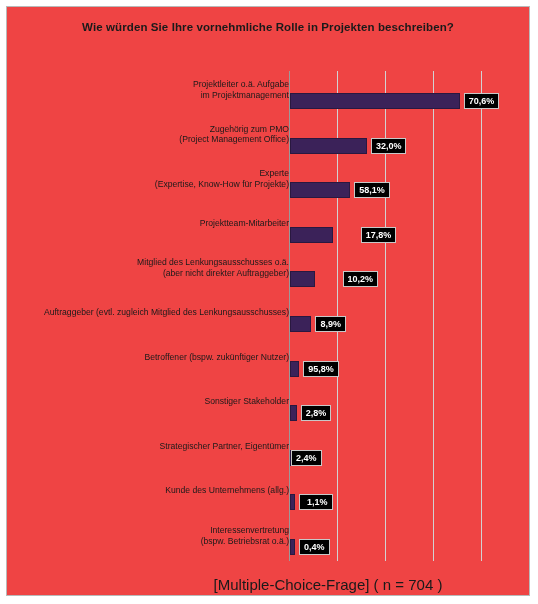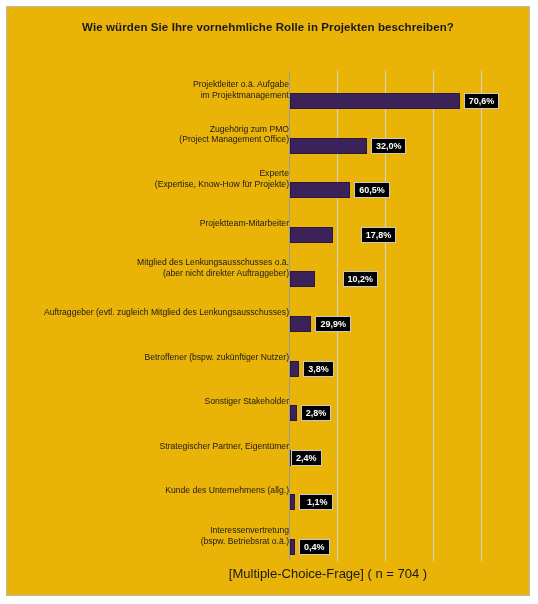--- a/index.html
+++ b/index.html
@@ -13,21 +13,21 @@
     font-family: "Liberation Sans", sans-serif;
     -webkit-font-smoothing: antialiased;
   }
   #frame {
     position: absolute;
     left: 6px;
     top: 6px;
     width: 524px;
     height: 590px;
     border: 1px solid #b9b9b9;
-    background: #eab308;
+    background: #ef4444;
     box-sizing: border-box;
     overflow: hidden;
   }
   #title {
     position: absolute;
     left: 0;
     top: 14px;
     width: 100%;
     text-align: center;
     font-size: 11.5px;
@@ -100,24 +100,24 @@
   #labels {
     position: absolute;
     left: 0;
     top: 52px;
     width: 282px;
     height: 490px;
   }
   #footer {
     position: absolute;
     left: 0;
-    bottom: 14px;
+    bottom: 2px;
     width: 100%;
     text-align: center;
-    font-size: 13px;
+    font-size: 15px;
     color: #1a1a1a;
   }
   #footer-inner {
     display: inline-block;
     padding-left: 120px;
   }
 </style>
 </head>
 <body>
 
@@ -175,37 +175,37 @@
       <div class="row" style="top: 22px;">
         <div class="bar" style="width: 169.793px;"></div>
         <div class="value-box" style="left: 174.793px;">70,6%</div>
       </div>
       <div class="row" style="top: 66.6px;">
         <div class="bar" style="width: 76.96px;"></div>
         <div class="value-box" style="left: 81.96px;">32,0%</div>
       </div>
       <div class="row" style="top: 111.2px;">
         <div class="bar" style="width: 60.125px;"></div>
-        <div class="value-box" style="left: 65.125px;">60,5%</div>
+        <div class="value-box" style="left: 65.125px;">58,1%</div>
       </div>
       <div class="row" style="top: 155.8px;">
         <div class="bar" style="width: 42.809px;"></div>
         <div class="value-box" style="left: 47.809px; margin-left: 24px;">17,8%</div>
       </div>
       <div class="row" style="top: 200.4px;">
         <div class="bar" style="width: 24.531px;"></div>
         <div class="value-box" style="left: 29.531px; margin-left: 24px;">10,2%</div>
       </div>
       <div class="row" style="top: 245px;">
         <div class="bar" style="width: 21.4045px;"></div>
-        <div class="value-box" style="left: 26.4045px;">29,9%</div>
+        <div class="value-box" style="left: 26.4045px;">8,9%</div>
       </div>
       <div class="row" style="top: 289.6px;">
         <div class="bar" style="width: 9.139px;"></div>
-        <div class="value-box" style="left: 14.139px;">3,8%</div>
+        <div class="value-box" style="left: 14.139px;">95,8%</div>
       </div>
       <div class="row" style="top: 334.2px;">
         <div class="bar" style="width: 6.734px;"></div>
         <div class="value-box" style="left: 11.734px;">2,8%</div>
       </div>
       <div class="row" style="top: 378.8px;">
         <div class="bar" style="width: 5.772px;"></div>
         <div class="value-box" style="left: 2px;">2,4%</div>
       </div>
       <div class="row" style="top: 423.4px;">

